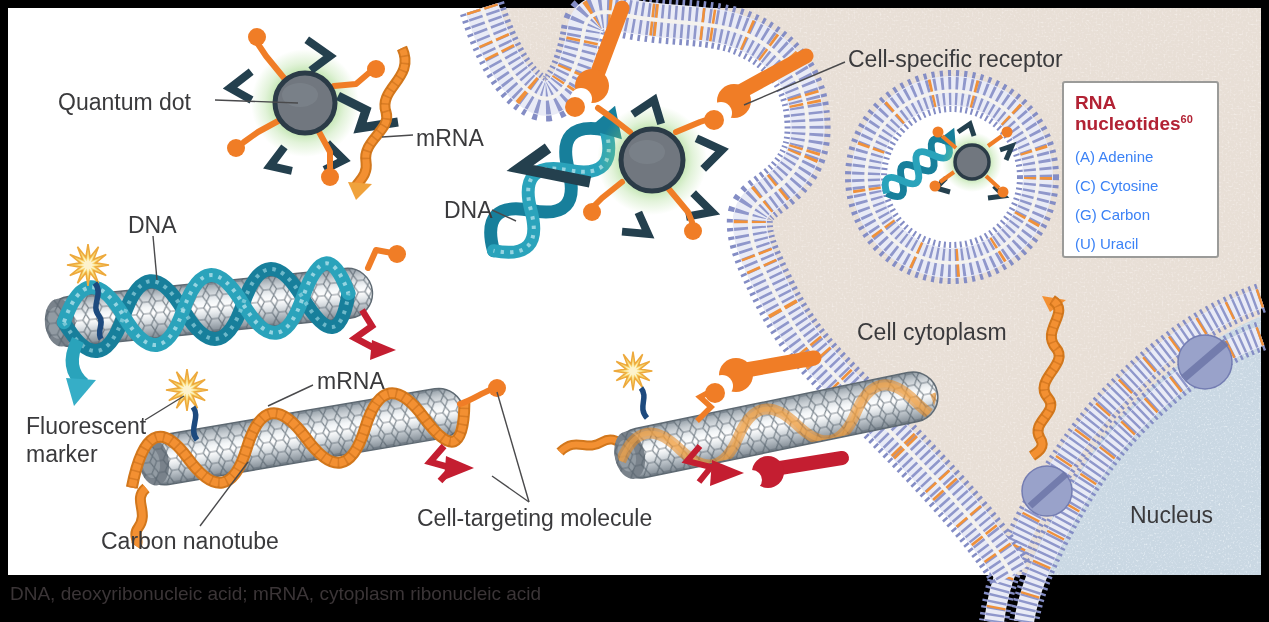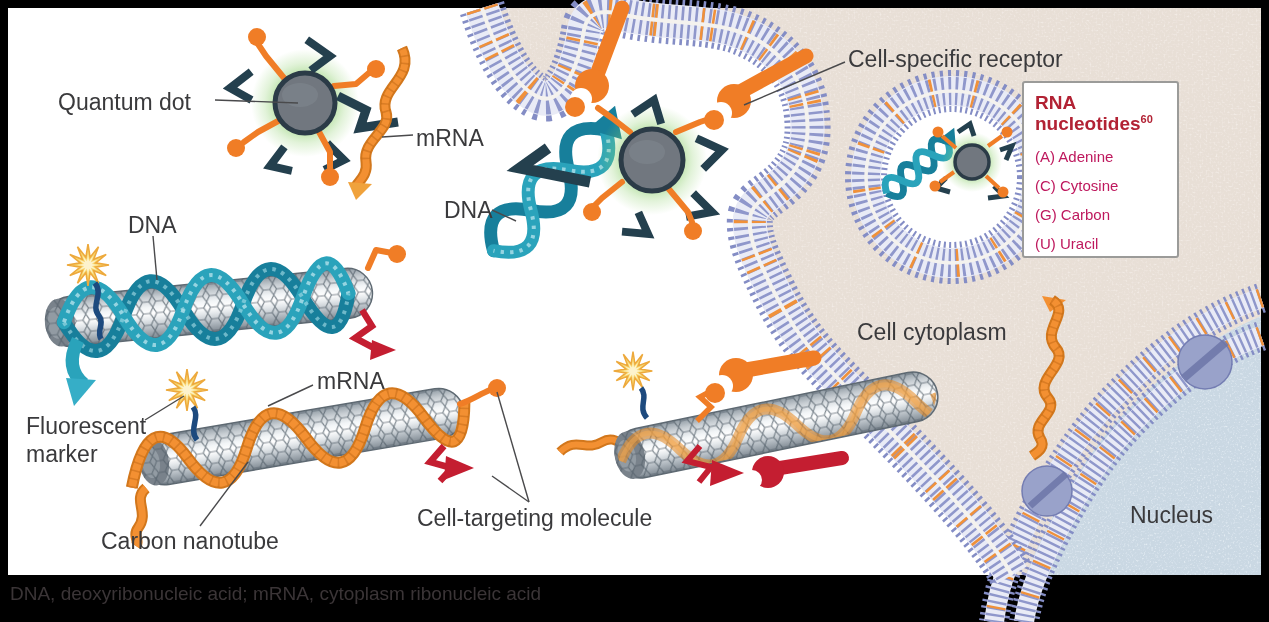--- a/index.html
+++ b/index.html
@@ -1,25 +1,25 @@
 <!DOCTYPE html>
 <html><head>
 <meta charset="utf-8">
 <style>
   html,body{margin:0;padding:0;background:#000;}
   .stage{position:relative;width:1269px;height:622px;background:#000;overflow:hidden;
          font-family:"Liberation Sans",sans-serif;}
   .stage svg{position:absolute;left:0;top:0;}
   .lbl{position:absolute;font-size:23px;line-height:1.2;color:#3a3a3c;white-space:nowrap;}
   .lbl.wrap{white-space:normal;}
-  .rna-box{position:absolute;left:1022px;top:81px;width:157px;height:177px;background:#fff;
+  .rna-box{position:absolute;left:1062px;top:81px;width:157px;height:177px;background:#fff;
            border:2px solid #9b9b99;border-radius:3px;padding:9px 11px;box-sizing:border-box;}
   .rna-title{color:#b22234;font-weight:bold;font-size:19px;line-height:1.12;}
   .rna-title sup{font-size:11px;}
-  .rna-items{margin-top:7px;font-size:15px;color:#be185d;}
+  .rna-items{margin-top:7px;font-size:15px;color:#3b82f6;}
   .rna-items div{line-height:29px;}
   .caption{position:absolute;left:10px;top:583px;font-size:19px;color:#3b3537;}
   
   .mA{fill:none;stroke:#848dc5;stroke-width:46;stroke-dasharray:2.6 4.2;}
   .mB{fill:none;stroke:#e9ebf6;stroke-width:34;}
   .mC{fill:none;stroke:#8f97cb;stroke-width:32;stroke-dasharray:2.6 4.2;}
   .mD{fill:none;stroke:#f0913a;stroke-width:32;stroke-dasharray:2.6 44;}
   .mD2{fill:none;stroke:#f0913a;stroke-width:32;stroke-dasharray:2.6 58;stroke-dashoffset:27;}
   .mE{fill:none;stroke:#f4f2ee;stroke-width:4;}
   .nA{fill:none;stroke:#848dc5;stroke-width:30;stroke-dasharray:2.4 4;}

